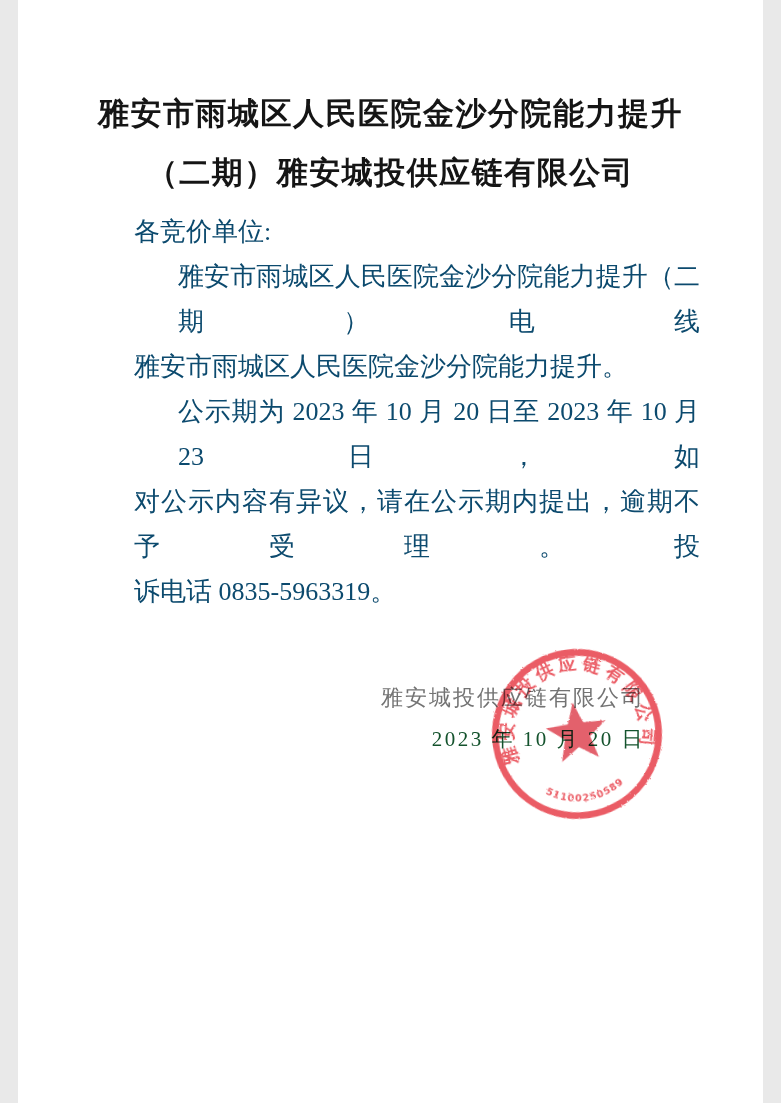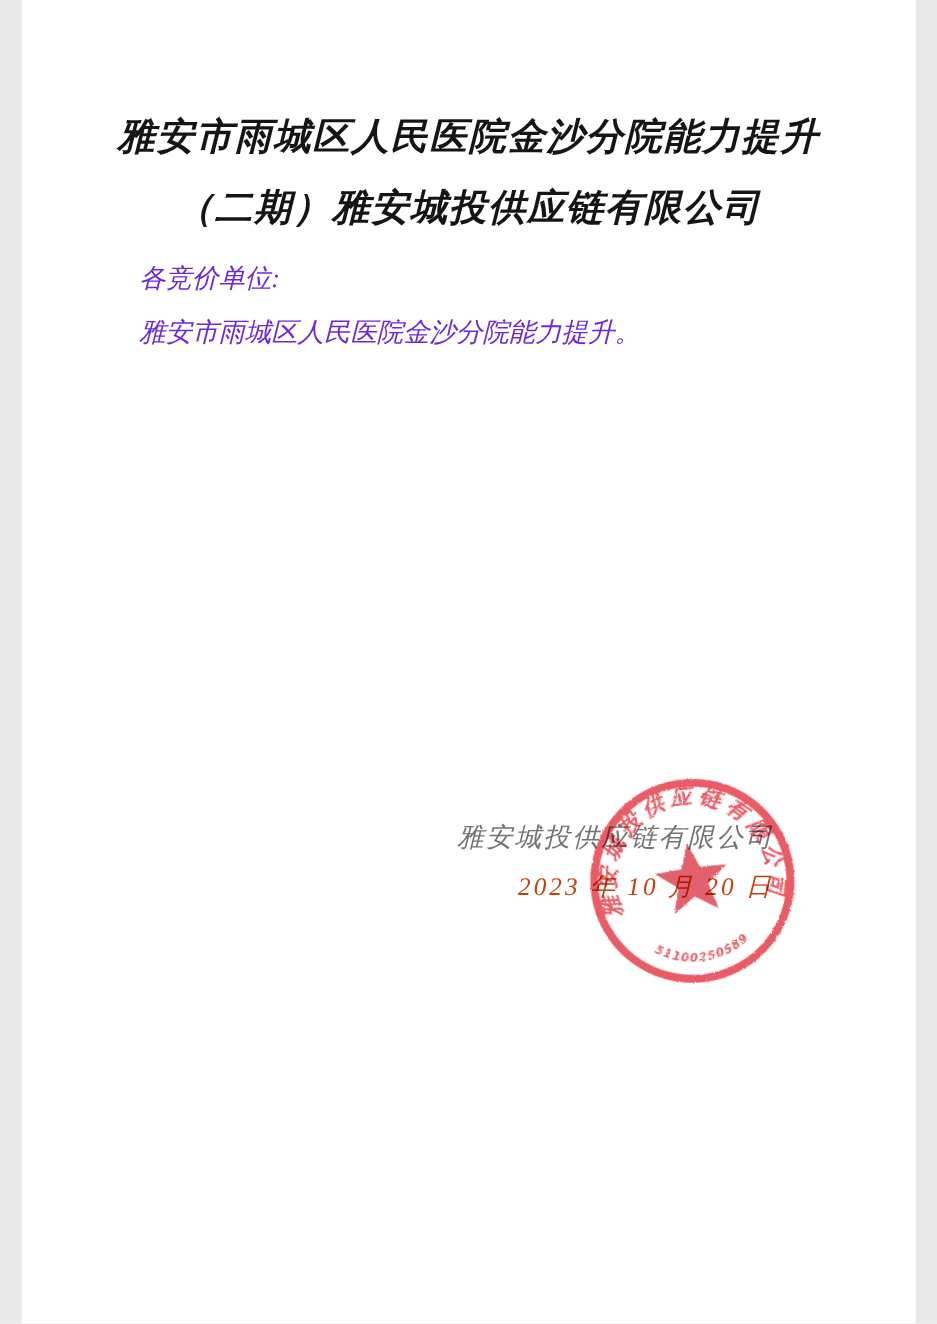--- a/index.html
+++ b/index.html
@@ -9,44 +9,43 @@
     font-family: "Liberation Serif", "DejaVu Serif", serif;
   }
   .page {
     position: relative;
     width: 745px;
     height: 1103px;
     margin: 0 auto;
     background: #ffffff;
     overflow: hidden;
     color: #161616;
-    font-style: italic;
   }
   
   .title-block {
     position: absolute;
     top: 84px;
     left: 0;
     width: 100%;
     text-align: center;
     font-size: 31px;
     font-weight: bold;
     line-height: 59px;
     letter-spacing: 1.5px;
     color: #151515;
   }
   
   .body-block {
     position: absolute;
     top: 209px;
-    left: 98px;
+    left: 116px;
     width: 566px;
-    font-size: 22px;
+    font-size: 26px;
     line-height: 45px;
-    color: #6d28d9;
+    color: #0c4a6e;
   }
   .body-line { white-space: nowrap; }
   .fill {
     white-space: normal;
     text-align: justify;
     text-align-last: justify;
   }
   .indent { padding-left: 44px; }
   
   .sig-company {
@@ -56,21 +55,21 @@
     font-size: 22px;
     letter-spacing: 2px;
     color: #737373;
   }
   .sig-date {
     position: absolute;
     top: 725px;
     right: 118px;
     font-size: 21px;
     letter-spacing: 2.5px;
-    color: #c2410c;
+    color: #14532d;
   }
   
   .seal {
     position: absolute;
     left: 462px;
     top: 637px;
     width: 194px;
     height: 194px;
     transform: rotate(-8deg);
     mix-blend-mode: multiply;
@@ -97,23 +96,29 @@
 
   <div class="title-block">
     <div>雅安市雨城区人民医院金沙分院能力提升</div>
     <div>（二期）雅安城投供应链有限公司</div>
   </div>
 
   <div class="body-block">
     <div class="body-line">各竞价单位:</div>
 
     <div>
+      <div class="body-line fill indent">雅安市雨城区人民医院金沙分院能力提升（二期）电线</div>
       <div class="body-line">雅安市雨城区人民医院金沙分院能力提升。</div>
     </div>
 
+    <div>
+      <div class="body-line fill indent">公示期为 2023 年 10 月 20 日至 2023 年 10 月 23 日，如</div>
+      <div class="body-line fill">对公示内容有异议，请在公示期内提出，逾期不予受理。投</div>
+      <div class="body-line">诉电话 0835-5963319。</div>
+    </div>
   </div>
 
   <div class="sig-company">雅安城投供应链有限公司</div>
   <div class="sig-date">2023 年 10 月 20 日</div>
 
   <svg class="seal" viewBox="0 0 190 190" aria-hidden="true">
     <defs>
       <filter id="stamp-rough" x="-5%" y="-5%" width="110%" height="110%">
         <feTurbulence type="fractalNoise" baseFrequency="0.55" numOctaves="2" result="noise"></feTurbulence>
         <feDisplacementMap in="SourceGraphic" in2="noise" scale="2.2"></feDisplacementMap>

